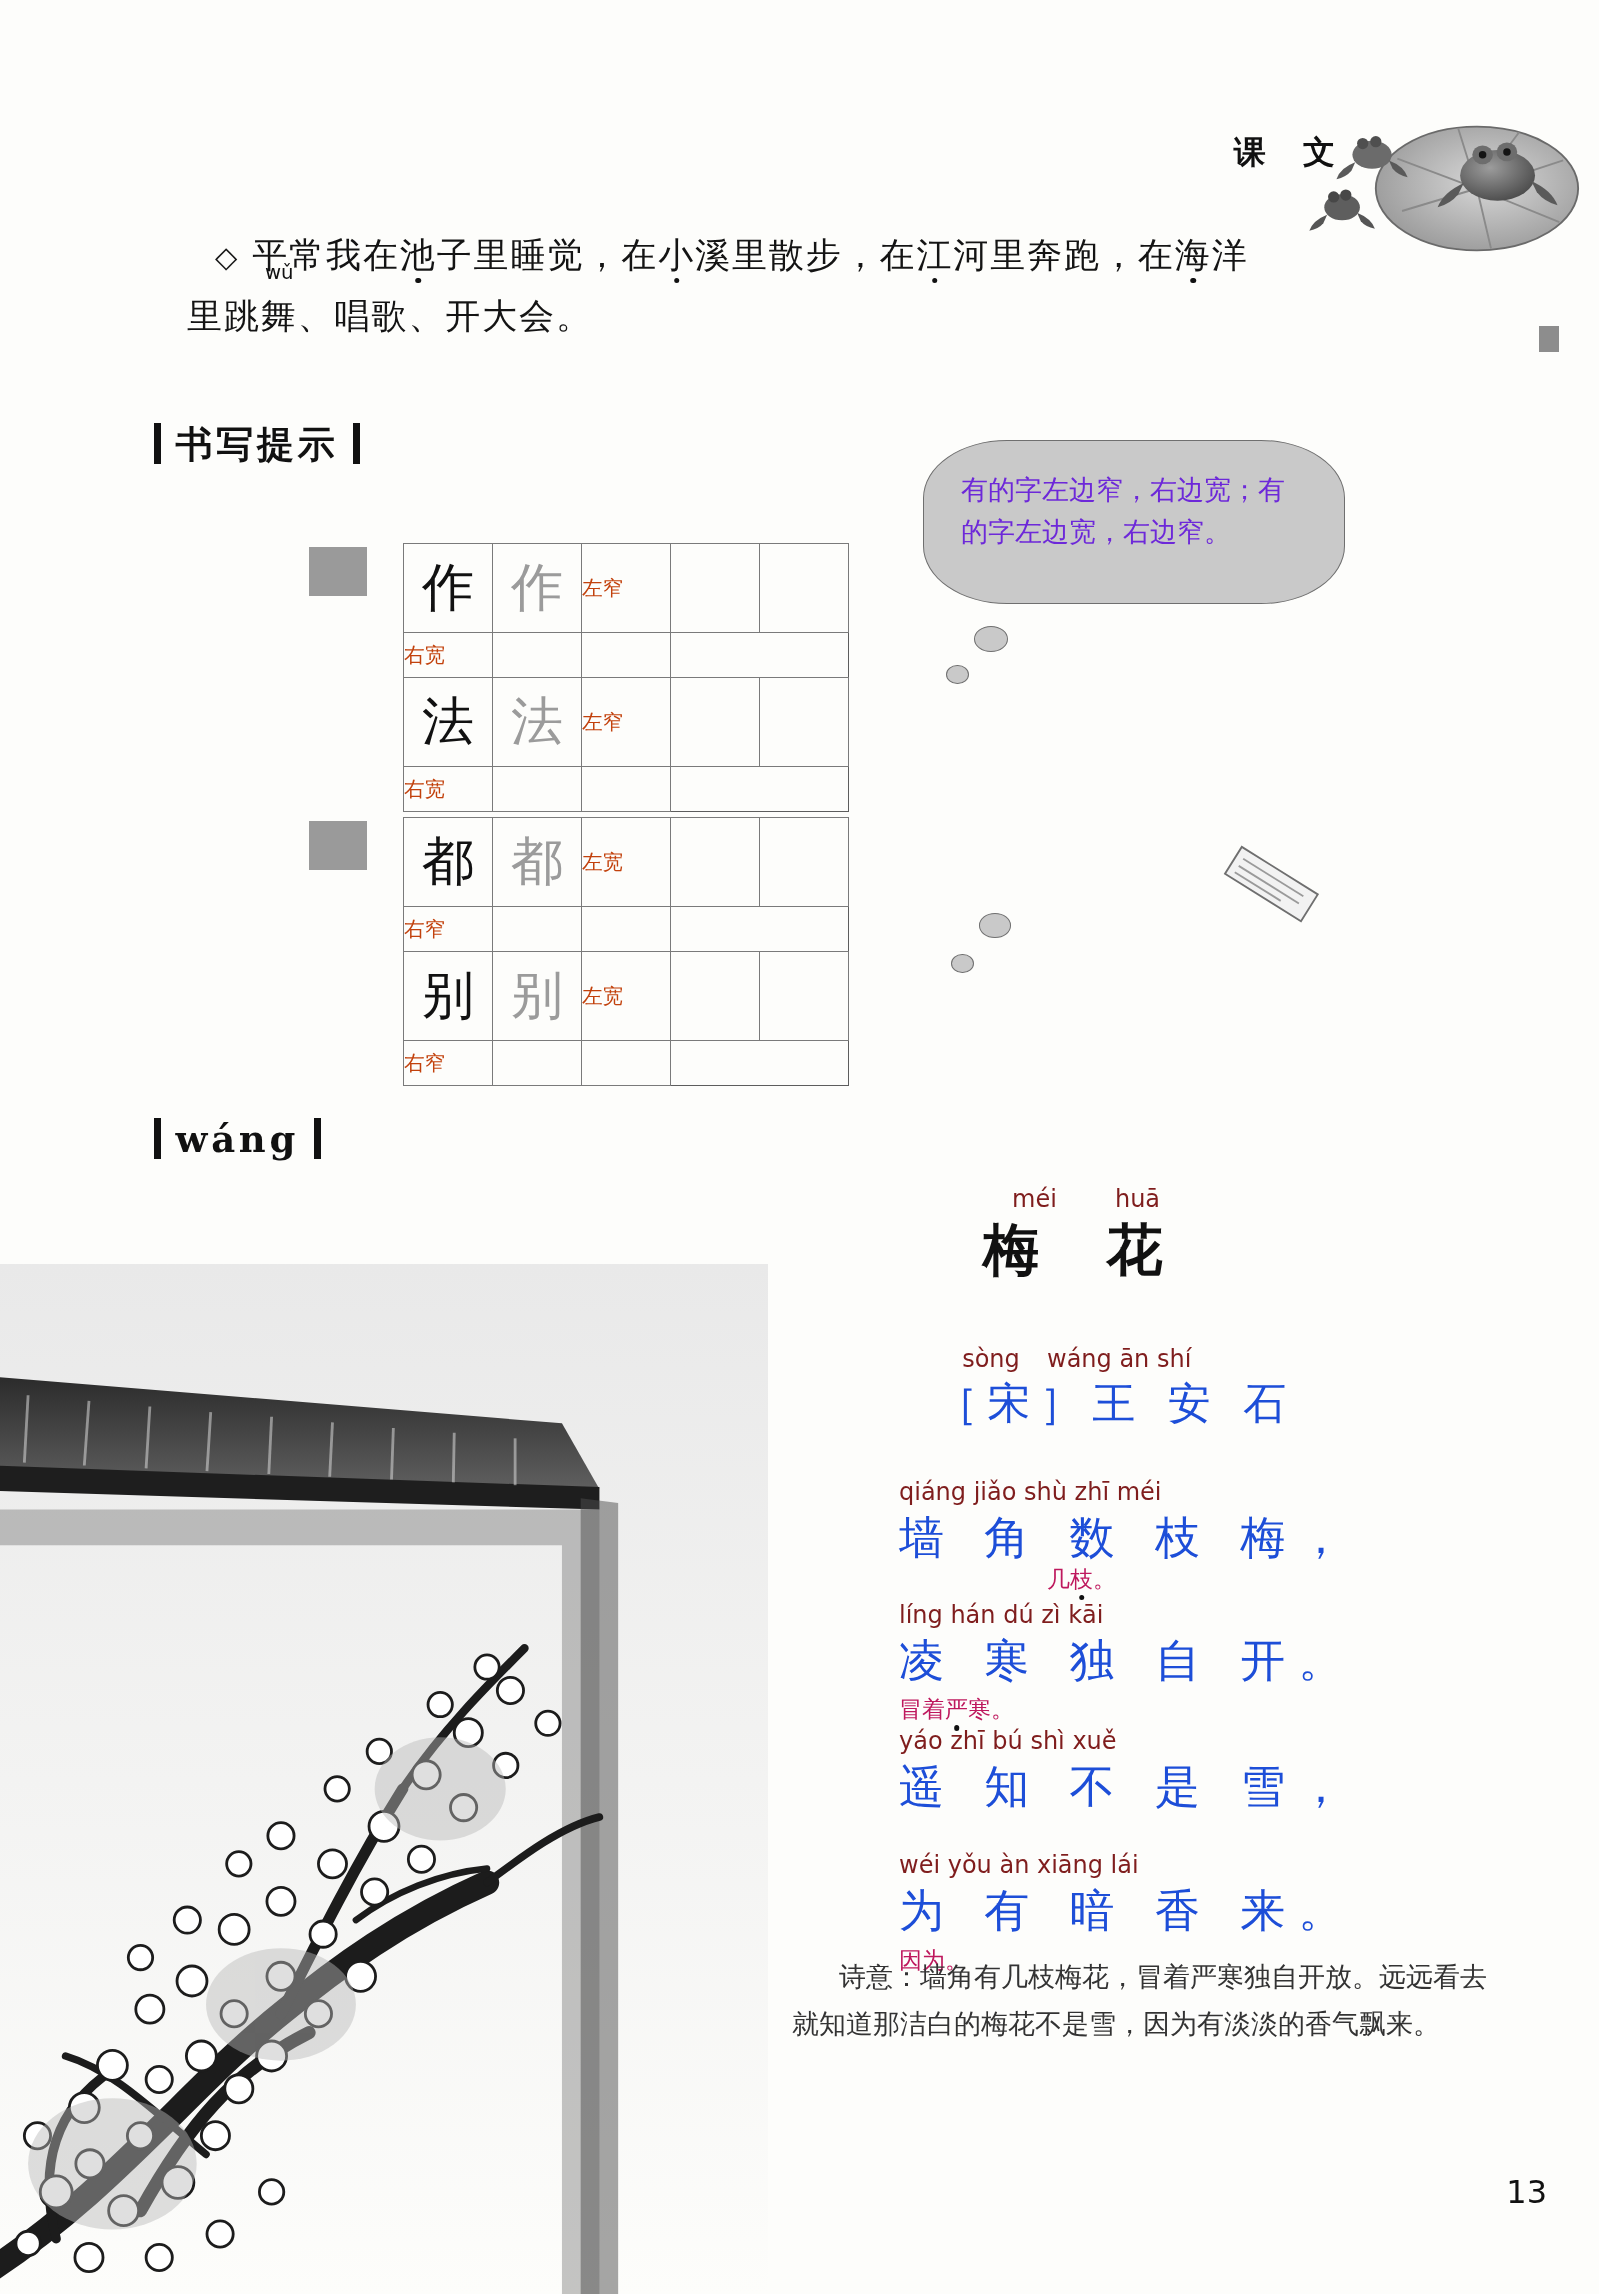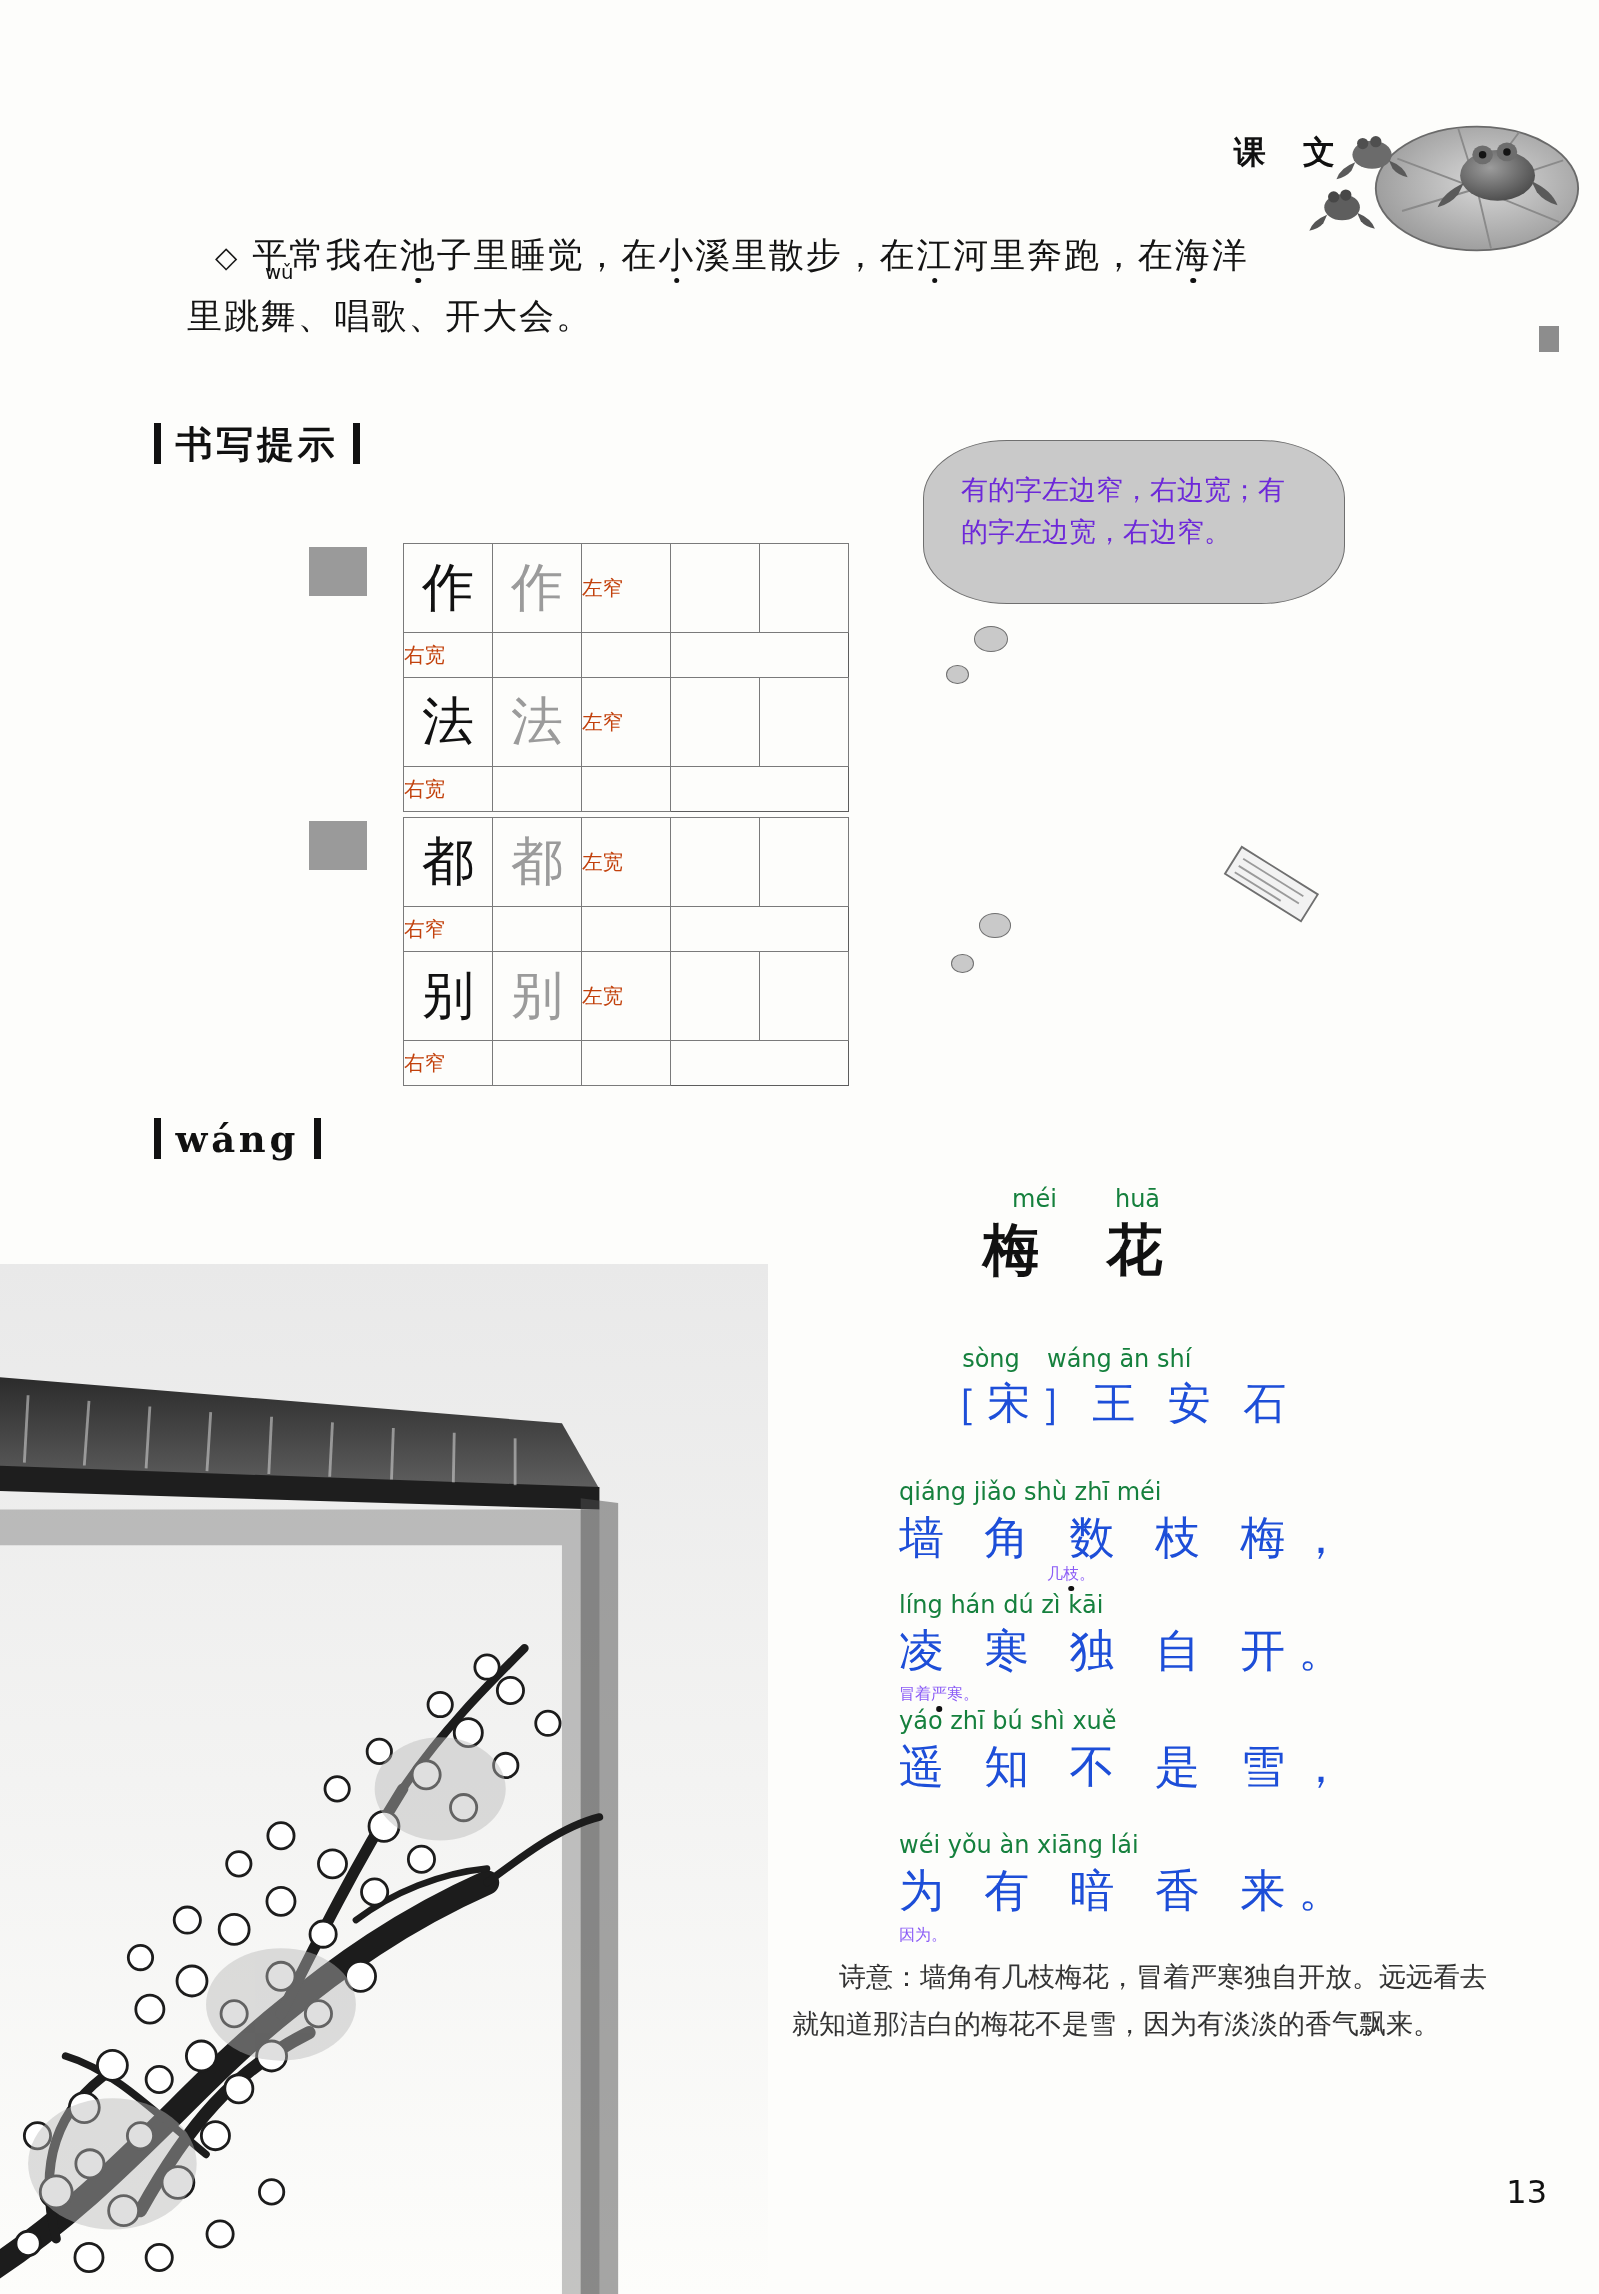--- a/index.html
+++ b/index.html
@@ -103,30 +103,30 @@
     border-radius:50%;
   }
   
   .poem { position:absolute; }
   .poem-title {
     font-family:"DejaVu Serif", serif;
     font-size:56px; font-weight:bold; letter-spacing:24px; color:#111;
   }
   .py-row {
     font-family:"DejaVu Sans", sans-serif;
-    font-size:24px; color:#15803d; letter-spacing:0;
+    font-size:24px; color:#7f1d1d; letter-spacing:0;
   }
   .han-row {
     font-family:"DejaVu Serif", serif;
     font-size:45px; color:#1d4ed8; letter-spacing:13px;
     margin-top:1.9px;
   }
   .note {
     font-family:"DejaVu Sans", sans-serif;
-    font-size:16px; color:#8b5cf6;
+    font-size:23px; color:#be185d;
   }
   .meaning {
     position:absolute;
     font-family:"DejaVu Serif", serif;
     font-size:27px; line-height:1.75; color:#333;
     width:712px;
   }
   .pagenum {
     position:absolute; right:52px; bottom:84px;
     font-family:"DejaVu Sans", sans-serif; font-size:32px; color:#111;

